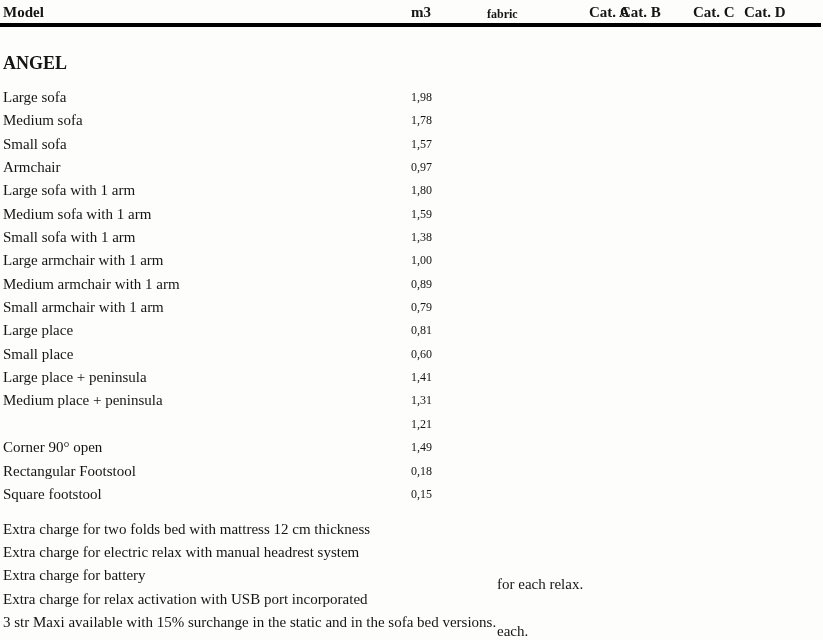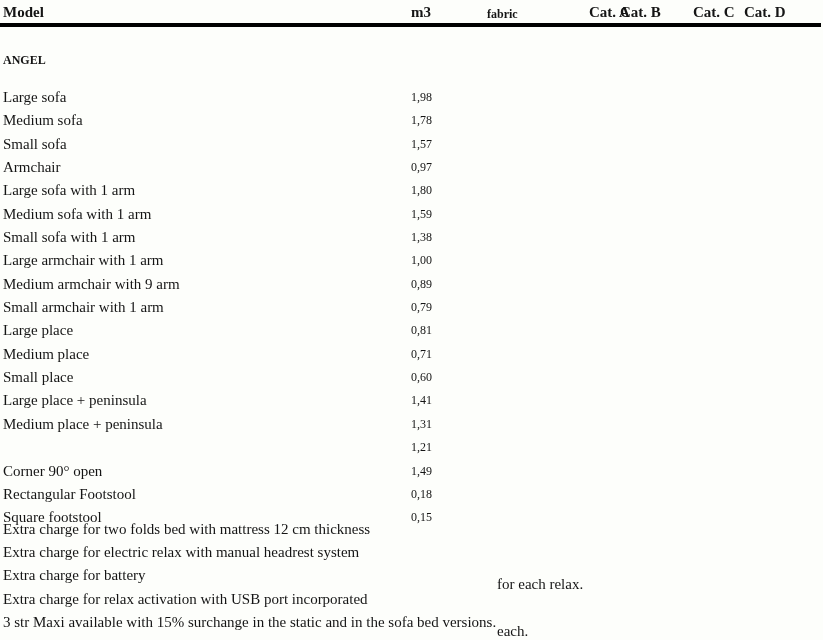--- a/index.html
+++ b/index.html
@@ -25,21 +25,21 @@
   .h-cat-c  { left: 693px; }
   .h-cat-d  { left: 744px; }
 
   .rule {
     position: absolute; left: 0; top: 23px;
     width: 821px; height: 4px; background: #000;
   }
 
   .section-title {
     position: absolute; left: 3px; top: 53px;
-    font-weight: bold; font-size: 12px;
+    font-weight: bold; font-size: 18px;
   }
 
   
   .rows  { position: absolute; left: 0; top: 86px;    width: 823px; }
   .notes { position: absolute; left: 0; top: 517.6px; width: 823px; }
   .row   { position: relative; height: 23.35px; line-height: 23.35px; }
   .row .label  { position: absolute; left: 3px;   font-size: 15px; white-space: nowrap; }
   .row .value  { position: absolute; left: 411px; font-size: 12px; white-space: nowrap; }
   .row .suffix { position: absolute; left: 497px; font-size: 15px; white-space: nowrap; margin-top: 32px; }
 </style>
@@ -98,38 +98,34 @@
         <span class="label">Small sofa with 1 arm</span>
         <span class="value">1,38</span>
       </div>
 
       <div class="row">
         <span class="label">Large armchair with 1 arm</span>
         <span class="value">1,00</span>
       </div>
 
       <div class="row">
-        <span class="label">Medium armchair with 9 arm</span>
+        <span class="label">Medium armchair with 1 arm</span>
         <span class="value">0,89</span>
       </div>
 
       <div class="row">
         <span class="label">Small armchair with 1 arm</span>
         <span class="value">0,79</span>
       </div>
 
       <div class="row">
         <span class="label">Large place</span>
         <span class="value">0,81</span>
       </div>
 
-      <div class="row">
-        <span class="label">Medium place</span>
-        <span class="value">0,71</span>
-      </div>
 
       <div class="row">
         <span class="label">Small place</span>
         <span class="value">0,60</span>
       </div>
 
       <div class="row">
         <span class="label">Large place + peninsula</span>
         <span class="value">1,41</span>
       </div>

